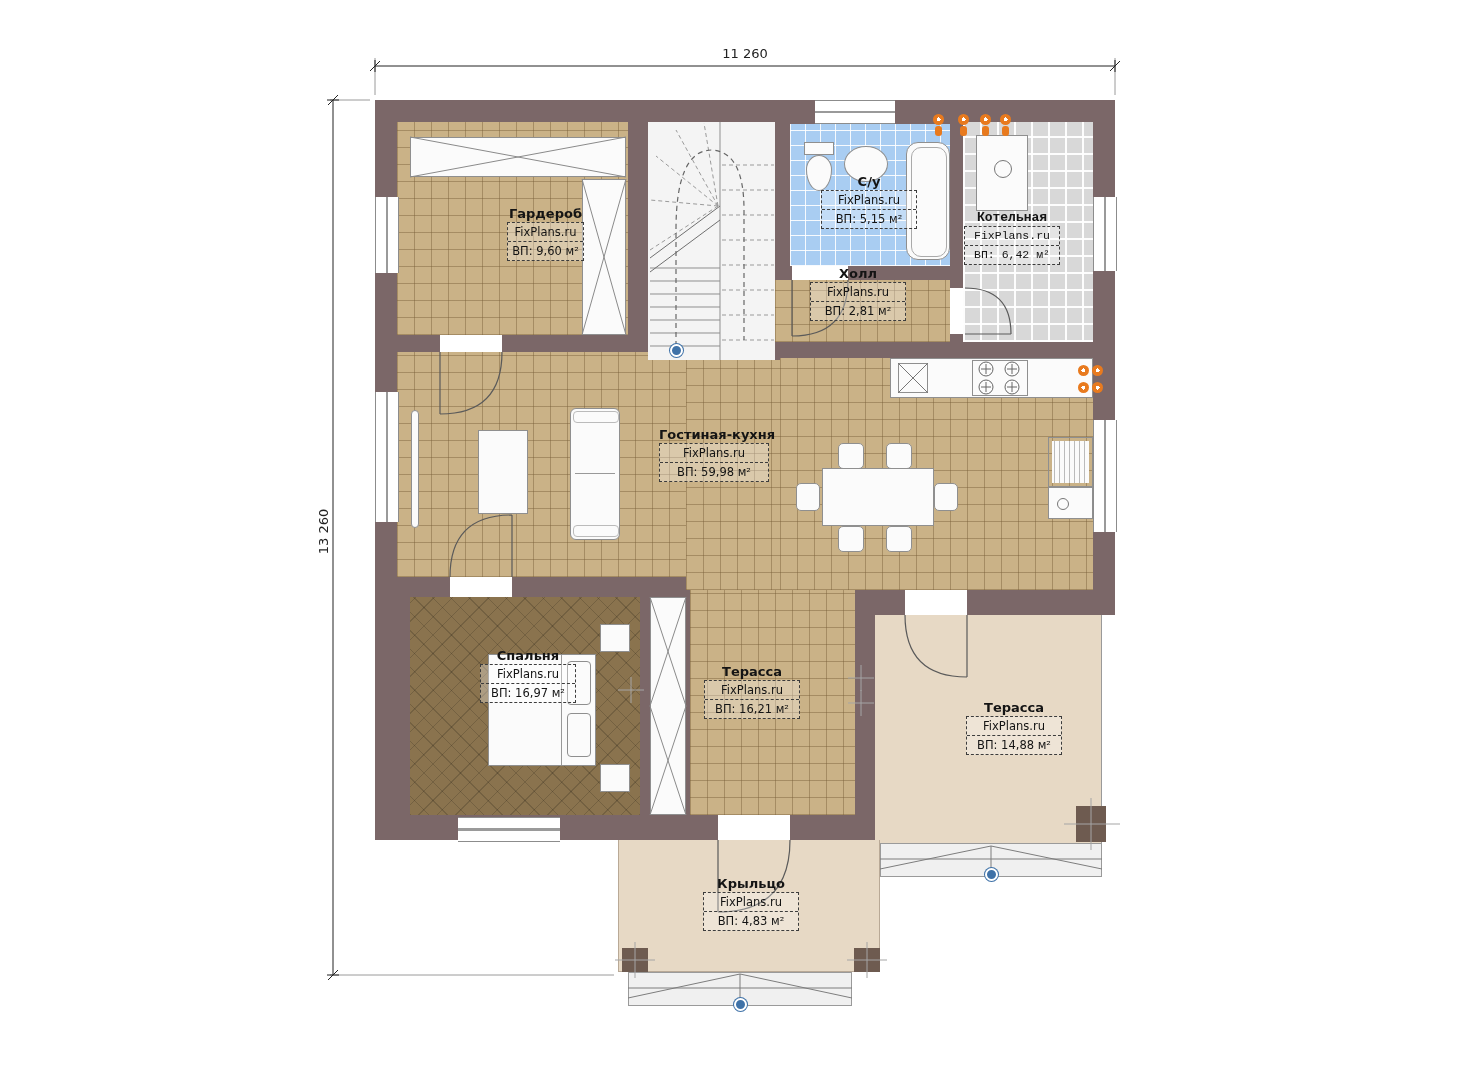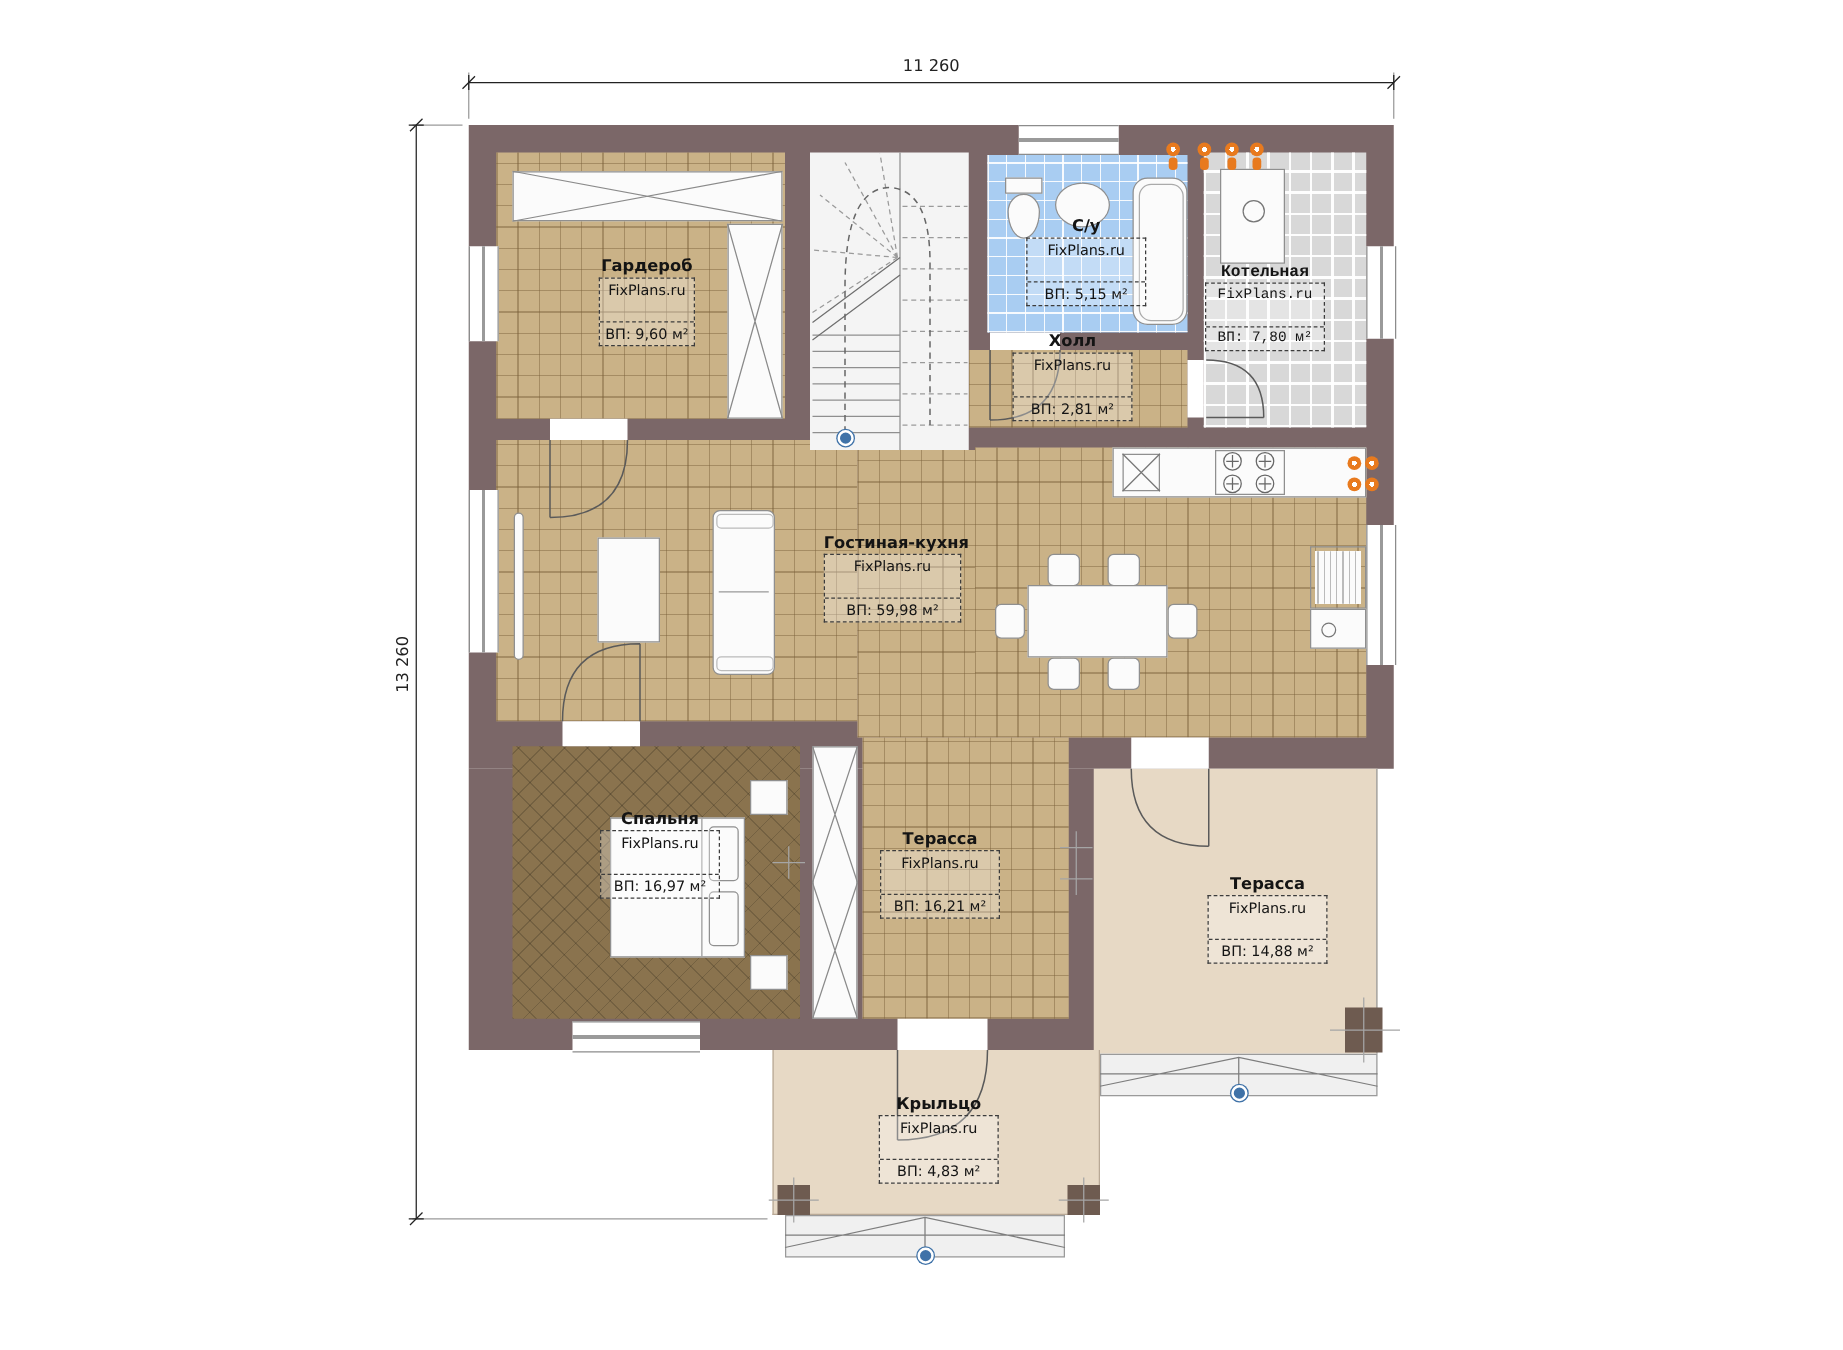--- a/index.html
+++ b/index.html
@@ -26,21 +26,21 @@
   .win-v{background:#fff;border-left:1px solid #8c8c8c;border-right:1px solid #8c8c8c;
     background-image:linear-gradient(to right,transparent 44%,#9a9a9a 44%,#9a9a9a 56%,transparent 56%);}
   .furn{background:#fbfbfb;border:1px solid #8f8f8f;box-sizing:border-box;}
   .furn-r{border-radius:5px;}
   .column{background:#6e5b50;}
   .steps{background:#f0f0f0;border:1px solid #9a9a9a;box-sizing:border-box;}
   .room-label{text-align:center;color:#141414;z-index:40;}
   .label-name{font-size:13px;font-weight:bold;white-space:nowrap;line-height:15px;margin-bottom:1px;}
   .label-box{border:1px dashed #3c3c3c;background:rgba(255,255,255,.3);}
   .label-row{font-size:11.5px;line-height:18px;padding:0 3px;white-space:nowrap;}
-  .label-row + .label-row{border-top:1px dashed #3c3c3c;margin-top:16px;}
+  .label-row + .label-row{border-top:1px dashed #3c3c3c;}
   .dim-label{font-size:13px;color:#222;text-align:center;z-index:40;}
   .hmark{width:11px;height:11px;border-radius:50%;
     background:radial-gradient(circle,#fff 0 2px,#e87a1e 2px);z-index:30;}
   .hpill{width:7px;height:10px;border-radius:3px;background:#e87a1e;z-index:30;}
   .bmark{width:9px;height:9px;border-radius:50%;background:#3f72a8;border:2px solid #fff;
     box-shadow:0 0 0 1px #3f72a8;box-sizing:content-box;z-index:30;}
   svg.linework{position:absolute;left:0;top:0;z-index:25;pointer-events:none;}
   .z1{z-index:1}.z2{z-index:5}.z3{z-index:10}.z4{z-index:15}
 </style>
 </head>
@@ -209,39 +209,39 @@
 <div class="abs hmark" style="left:1092px;top:365px;"></div>
 <div class="abs hmark" style="left:1078px;top:382px;"></div>
 <div class="abs hmark" style="left:1092px;top:382px;"></div>
 <div class="abs bmark" style="left:670px;top:344px;"></div>
 <div class="abs bmark" style="left:985px;top:868px;"></div>
 <div class="abs bmark" style="left:734px;top:998px;"></div>
 
 <div class="abs dim-label" style="left:700px;top:46px;width:90px;">11 260</div>
 <div class="abs dim-label" style="left:278px;top:524px;width:90px;transform:rotate(-90deg);">13 260</div>
 
-<div class="abs room-label" style="left:479px;top:206px;width:77px;">
+<div class="abs room-label" style="left:507px;top:206px;width:77px;">
   <div class="label-name">Гардероб</div>
   <div class="label-box">
     <div class="label-row">FixPlans.ru</div>
     <div class="label-row">ВП: 9,60 м²</div>
   </div>
 </div>
 <div class="abs room-label" style="left:821px;top:174px;width:96px;">
   <div class="label-name">С/у</div>
   <div class="label-box">
     <div class="label-row">FixPlans.ru</div>
     <div class="label-row">ВП: 5,15 м²</div>
   </div>
 </div>
 <div class="abs room-label" style="left:964px;top:210px;width:96px;font-family:Liberation Mono, monospace;">
   <div class="label-name">Котельная</div>
   <div class="label-box">
     <div class="label-row">FixPlans.ru</div>
-    <div class="label-row">ВП: 7,80 м²</div>
+    <div class="label-row">ВП: 6,42 м²</div>
   </div>
 </div>
 <div class="abs room-label" style="left:810px;top:266px;width:96px;">
   <div class="label-name">Холл</div>
   <div class="label-box">
     <div class="label-row">FixPlans.ru</div>
     <div class="label-row">ВП: 2,81 м²</div>
   </div>
 </div>
 <div class="abs room-label" style="left:659px;top:427px;width:110px;">

